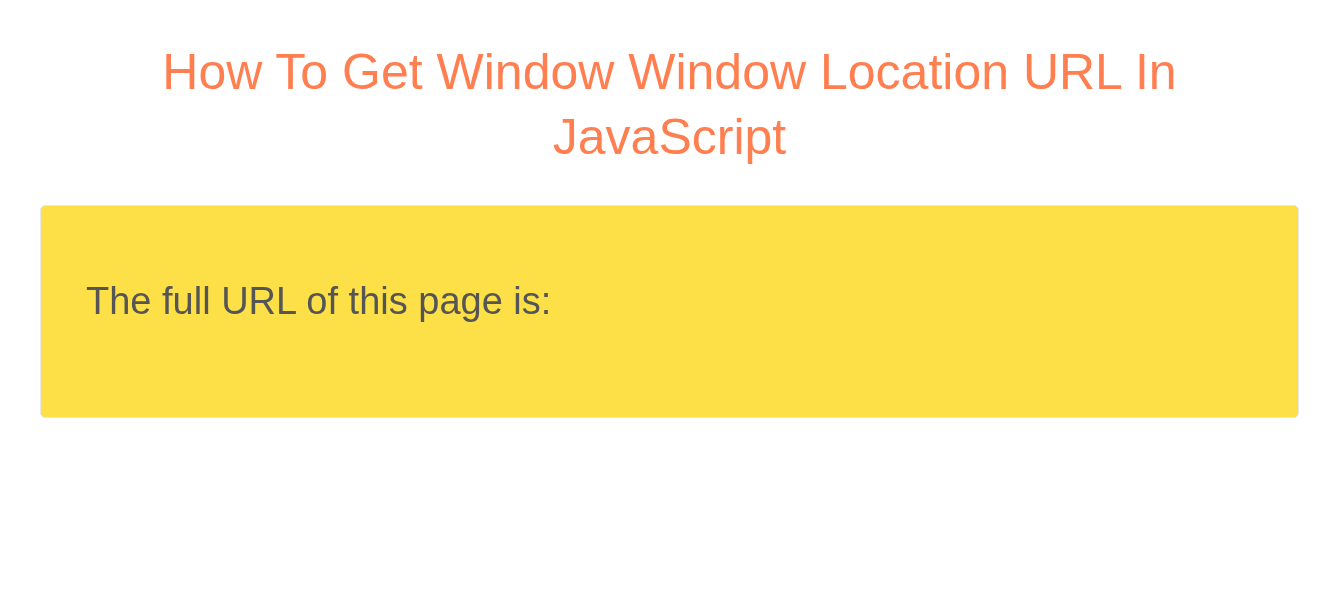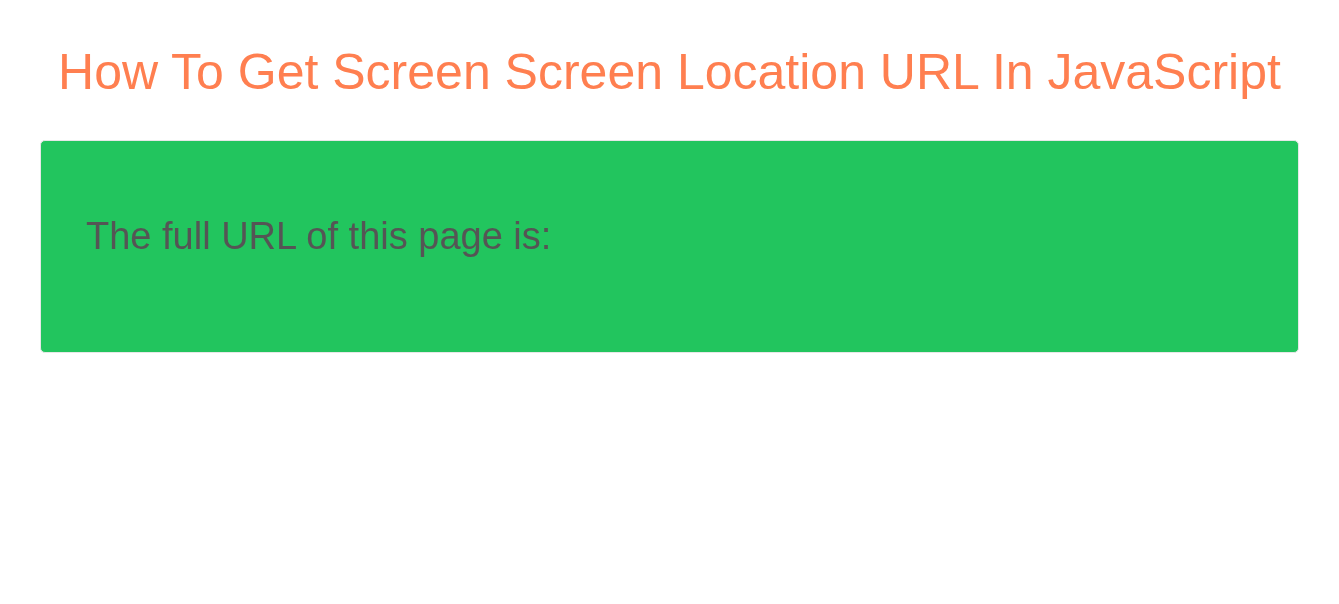--- a/index.html
+++ b/index.html
@@ -17,35 +17,35 @@
     .page-title {
       color: #ff7f50;
       font-size: 50px;
       font-weight: 400;
       text-align: center;
       line-height: 1.3;
       margin-bottom: 35px;
       padding: 0 20px;
     }
     .content-box {
-      background: #22c55e;
+      background: #fde047;
       border: 1px solid #e7e7e7;
       border-radius: 5px;
       padding: 70px 45px 90px 45px;
       margin: 0 10px;
     }
     .content-text {
       color: #555555;
       font-size: 38px;
       font-weight: 400;
       line-height: 1.35;
     }
   </style>
 </head>
 <body>
 
-<h1 class="page-title">How To Get Screen Screen Location URL In JavaScript</h1>
+<h1 class="page-title">How To Get Window Window Location URL In JavaScript</h1>
 
 <div class="content-box">
   <p class="content-text">
     <span>The full URL of this page is:</span><br>
   </p>
 </div>
 
 </body></html>

